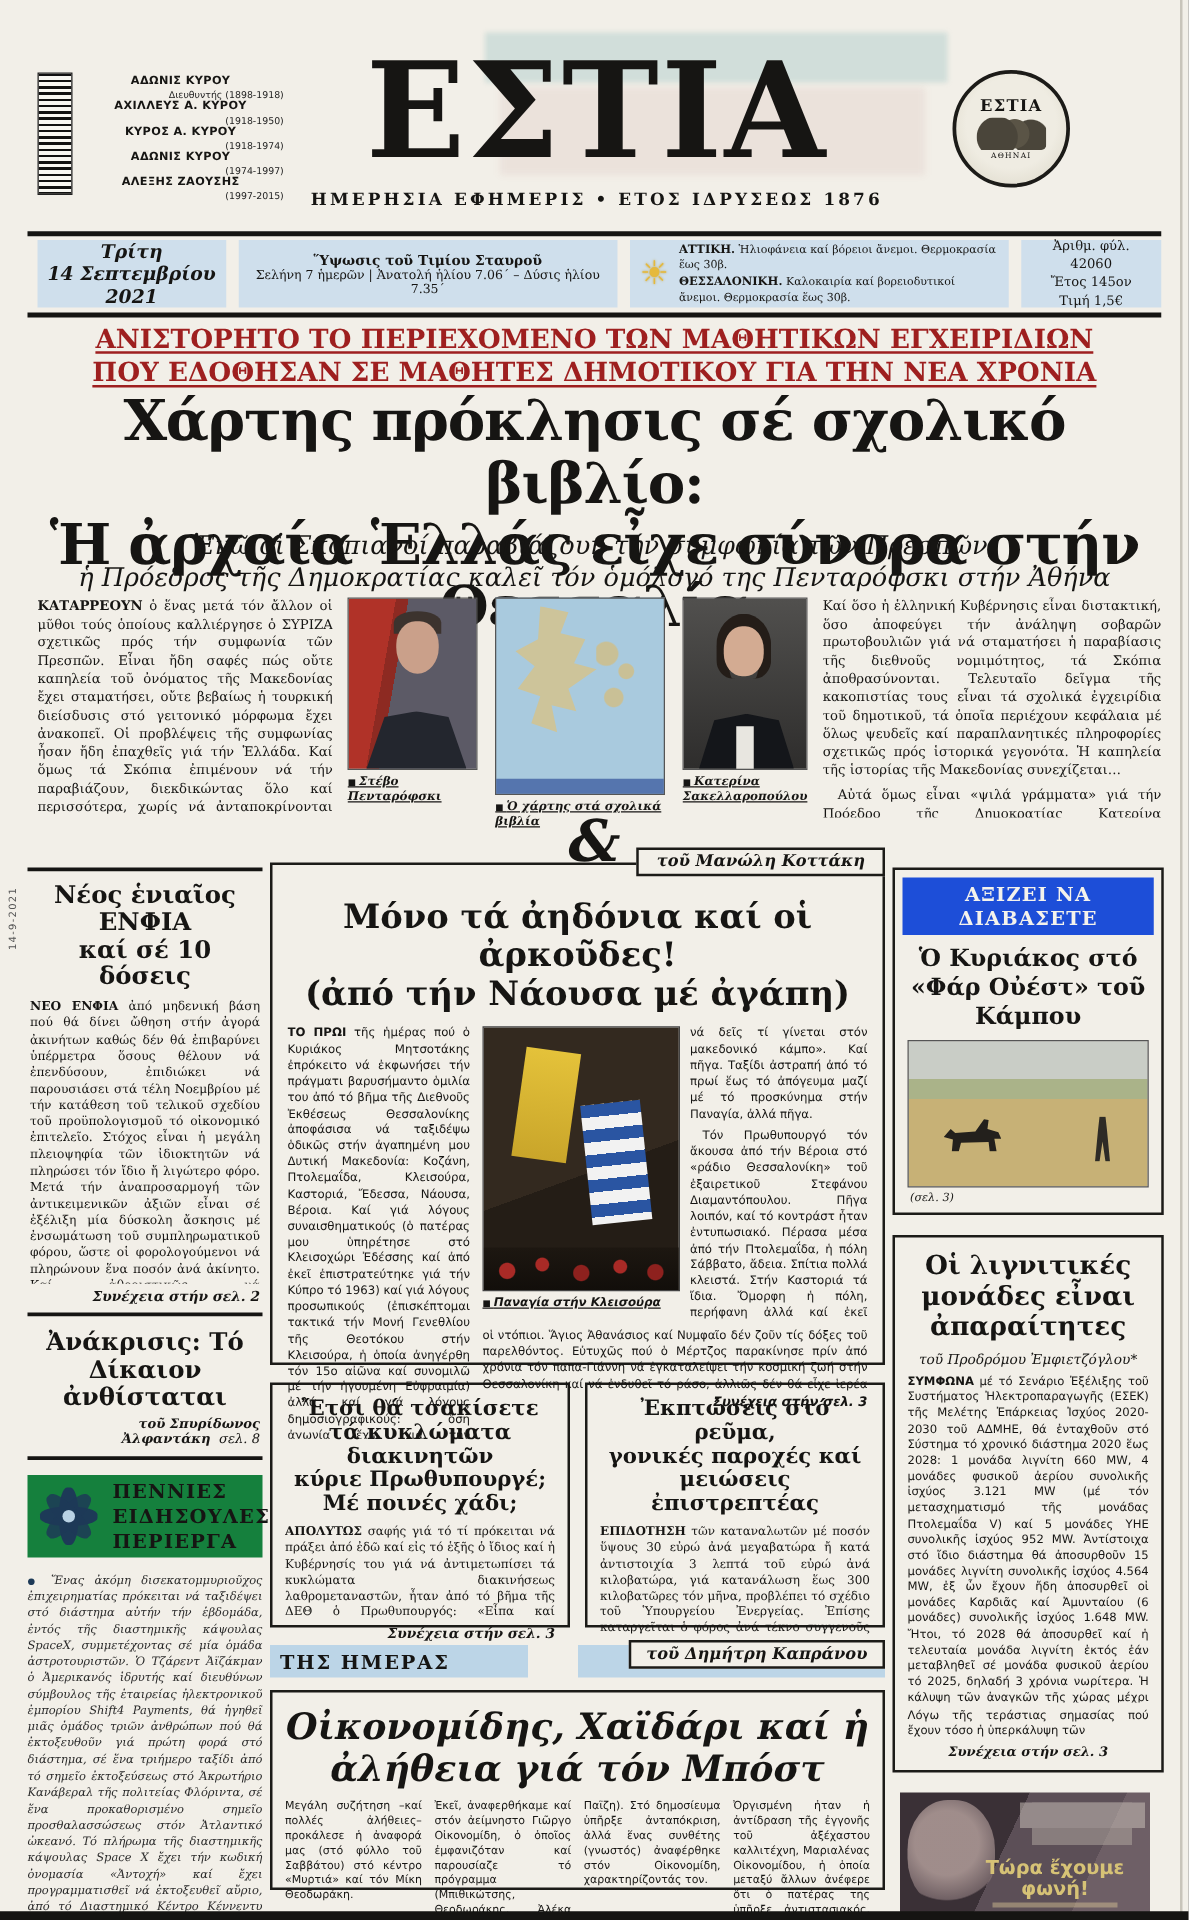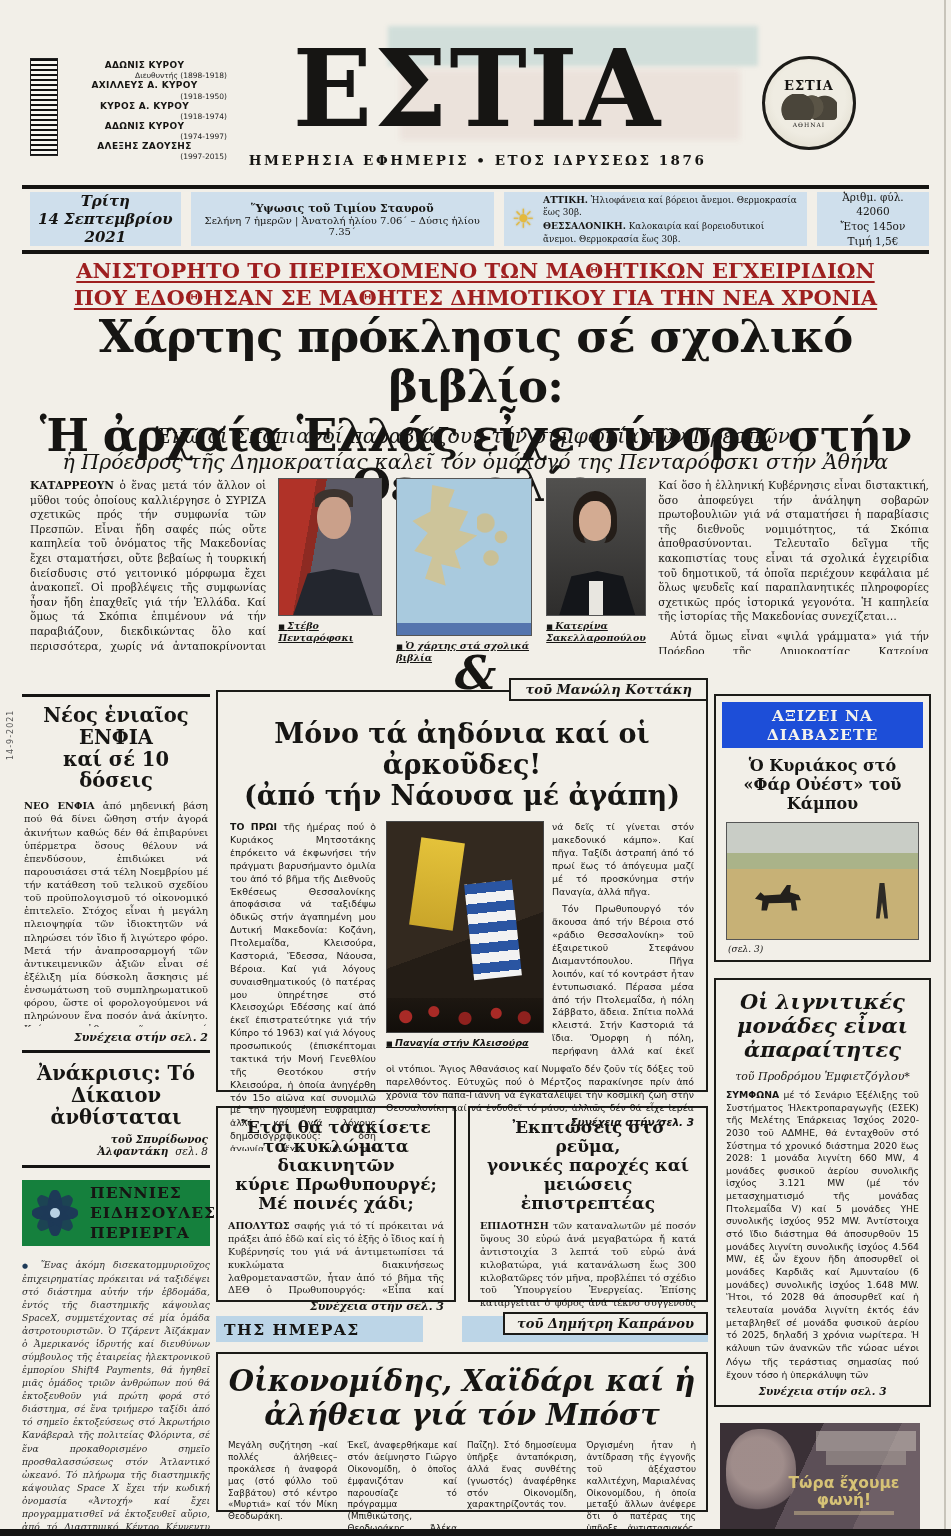--- a/index.html
+++ b/index.html
@@ -162,30 +162,30 @@
       font-weight:bold;font-style:italic;font-size:13px;padding:2px 12px;}
   .imeras{border:2px solid #1c1b18;margin-top:10px;padding:8px 10px;height:160px;box-sizing:border-box;}
   .imeras-title{font-weight:bold;font-style:italic;font-size:29px;text-align:center;margin:2px 0 8px;}
   .imeras-cols{columns:4;column-gap:10px;font-size:8.8px;line-height:1.35;}
   .imeras-cols p{margin:0 0 6px;}
 
   
   .axizei{border:2px solid #1c1b18;padding:0 0 6px;box-sizing:border-box;}
   .axizei-hd{background:#1d4ed8;color:#f4f2ec;font-weight:bold;font-size:15.5px;letter-spacing:1px;
       text-align:center;padding:4px 0;margin:6px 6px 8px;}
-  .axizei-t{font-weight:bold;font-size:16px;text-align:center;line-height:1.2;margin:0 8px 8px;}
+  .axizei-t{font-weight:bold;font-size:19px;text-align:center;line-height:1.2;margin:0 8px 8px;}
   .field{margin:0 10px;height:116px;border:1px solid #555;position:relative;background:
       linear-gradient(#c9cdc6 0 26%,#aab389 26% 40%,#c7b176 40%);overflow:hidden;}
   .horse{position:absolute;left:28px;bottom:28px;width:46px;height:26px;background:#23201c;
       clip-path:polygon(0 55%,12% 30%,20% 42%,55% 38%,70% 0,78% 2%,76% 30%,95% 40%,100% 60%,88% 60%,92% 100%,80% 100%,78% 70%,30% 72%,26% 100%,14% 100%,16% 62%);}
   .walker{position:absolute;right:30px;bottom:20px;width:12px;height:36px;background:#2e2b26;
       clip-path:polygon(30% 0,70% 0,80% 30%,100% 100%,70% 100%,50% 55%,30% 100%,0 100%,20% 30%);}
   .axizei-p{font-style:italic;font-size:9px;text-align:left;margin:4px 12px 0;}
   .lignite{border:2px solid #1c1b18;margin-top:16px;padding:10px 10px 8px;box-sizing:border-box;}
-  .lig-t{font-weight:bold;font-size:21px;text-align:center;line-height:1.15;font-style:italic;}
+  .lig-t{font-weight:bold;font-size:21px;text-align:center;line-height:1.15;}
   .lig-by{font-weight:normal;font-style:italic;font-size:11px;text-align:center;margin:8px 0 6px;}
   .lig-body{font-size:9.3px;line-height:1.36;}
   .lig-p2{font-size:9.3px;line-height:1.36;margin-top:5px;}
   .lig-more{font-weight:bold;font-style:italic;text-align:center;font-size:10.5px;margin-top:4px;}
   .ad{margin-top:16px;width:200px;height:128px;margin-left:6px;position:relative;overflow:hidden;
       background:linear-gradient(115deg,#3a3036 0 40%,#5c4f57 40% 70%,#6e5f66 70%);}
   .ad .face{position:absolute;left:6px;top:6px;width:70px;height:86px;border-radius:46%;
       background:radial-gradient(circle at 45% 40%,#b9a4a0 0 40%,#7e6d70 70%,transparent 72%);opacity:.8;}
   .ad .bld{position:absolute;right:4px;top:8px;width:100px;height:34px;opacity:.5;background:
       linear-gradient(#cfc6bd 0 60%,transparent 60%),linear-gradient(90deg,transparent 0 10%,#b5aca3 10% 90%,transparent 90%);}

